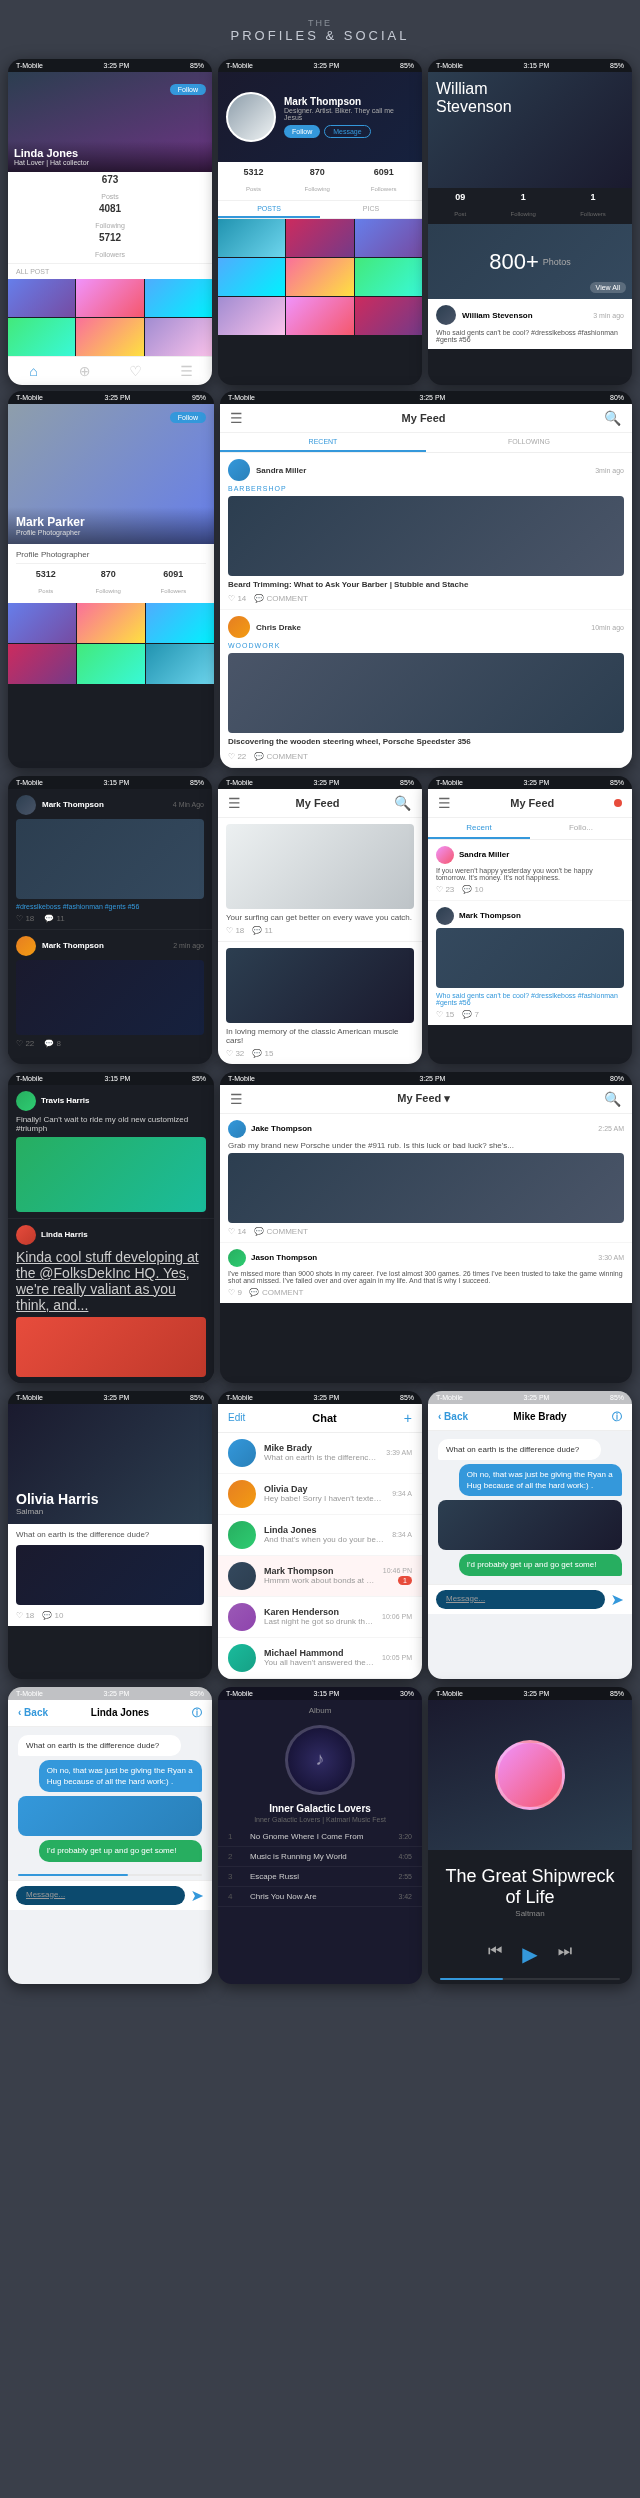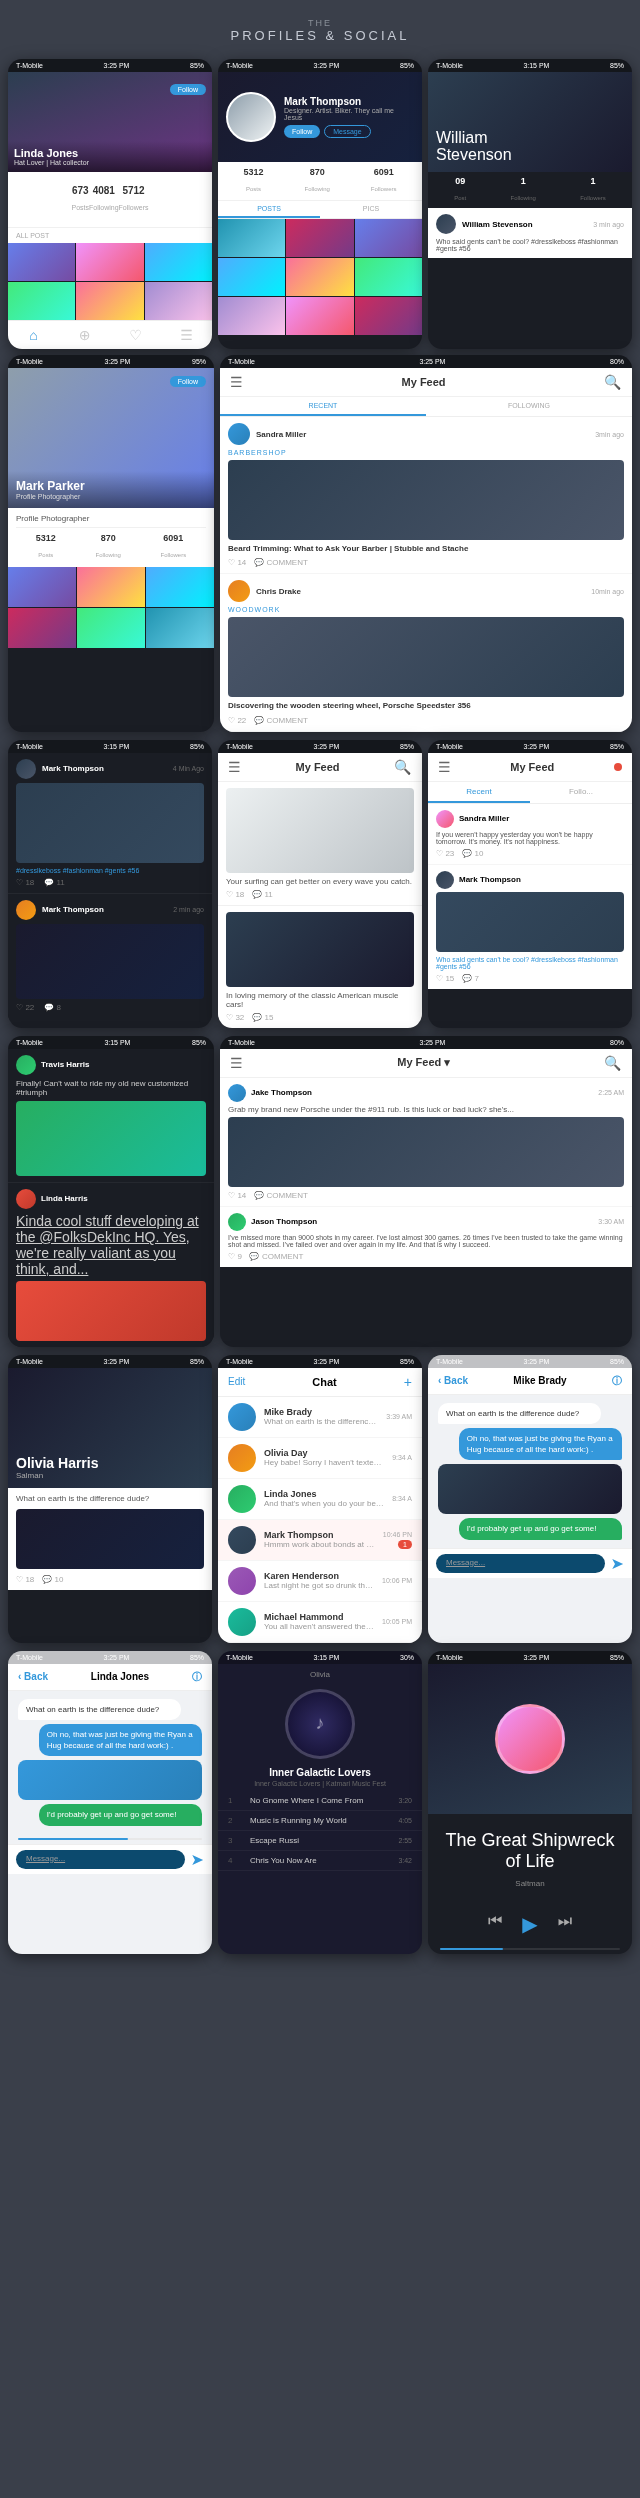--- a/index.html
+++ b/index.html
@@ -278,21 +278,21 @@
     <div style="height:100px; background:linear-gradient(160deg,#2c3e50,#6c3483); position:relative;">
       <div style="position:absolute;bottom:0;left:0;right:0;padding:6px;background:linear-gradient(transparent,rgba(0,0,0,0.6));">
         <div style="color:#fff;font-size:11px;font-weight:600;">Linda Jones</div>
         <div style="color:#ddd;font-size:7px;">Hat Lover | Hat collector</div>
       </div>
       <div style="position:absolute;top:6px;right:6px;">
         <button class="follow-btn">Follow</button>
       </div>
     </div>
 
-    <div style="display:flex;justify-content:center;padding:13px;background:#fff;border-bottom:1px solid #f0f0f0;">
+    <div style="display:flex;justify-content:space-between;padding:2px;background:#fff;border-bottom:1px solid #f0f0f0;flex-direction:column;">
       <div style="text-align:center;">
         <span style="font-size:10px;font-weight:bold;color:#333;display:block;">673</span>
         <span style="font-size:7px;color:#aaa;">Posts</span>
       </div>
       <div style="text-align:center;">
         <span style="font-size:10px;font-weight:bold;color:#333;display:block;">4081</span>
         <span style="font-size:7px;color:#aaa;">Following</span>
       </div>
       <div style="text-align:center;">
         <span style="font-size:10px;font-weight:bold;color:#333;display:block;">5712</span>
@@ -364,21 +364,21 @@
       <div style="height:38px;" class="img-placeholder v8"></div>
     </div>
   </div>
 
   <div class="phone" style="flex:1;">
     <div class="status-bar">
       <span>T-Mobile</span>
       <span>3:15 PM</span>
       <span>85%</span>
     </div>
-    <div style="height:100px;background:linear-gradient(135deg,#2c3e50,#1a1a2e);position:relative;display:flex;align-items:flex-end;padding:8px;">
+    <div style="height:116px;background:linear-gradient(135deg,#2c3e50,#1a1a2e);position:relative;display:flex;padding:8px;">
       <div>
         <div style="color:#fff;font-size:16px;font-weight:300;line-height:1.1;">
           <span>William</span>
           <br><strong>Stevenson</strong>
         </div>
       </div>
     </div>
     <div style="display:flex;justify-content:space-around;padding:4px;background:#1a1d24;">
       <div style="text-align:center;">
         <span style="font-size:9px;font-weight:bold;color:#fff;display:block;">09</span>
@@ -387,20 +387,25 @@
       <div style="text-align:center;">
         <span style="font-size:9px;font-weight:bold;color:#fff;display:block;">1</span>
         <span style="font-size:6px;color:#666;">Following</span>
       </div>
       <div style="text-align:center;">
         <span style="font-size:9px;font-weight:bold;color:#fff;display:block;">1</span>
         <span style="font-size:6px;color:#666;">Followers</span>
       </div>
     </div>
 
+    <div style="height:75px;background:linear-gradient(135deg,#2c3e50,#34495e);display:flex;align-items:center;justify-content:center;position:relative;">
+      <span style="color:#fff;font-size:22px;font-weight:300;">800+</span>
+      <span style="color:#aaa;font-size:9px;margin-left:4px;">Photos</span>
+      <div class="view-all-btn">View All</div>
+    </div>
 
     <div style="background:#fff;padding:6px 8px;">
       <div style="display:flex;align-items:center;gap:6px;margin-bottom:4px;">
         <div style="width:20px;height:20px;border-radius:50%;background:linear-gradient(135deg,#2c3e50,#4a5568);"></div>
         <span style="font-size:8px;font-weight:600;">William Stevenson</span>
         <span style="font-size:7px;color:#aaa;margin-left:auto;">3 min ago</span>
       </div>
       <p style="font-size:7px;color:#555;">Who said gents can't be cool? #dresslkeboss #fashionman #gents #56</p>
     </div>
   </div>
@@ -836,21 +841,21 @@
       <span style="color:#3498db;font-size:16px;">➤</span>
     </div>
   </div>
 
   <div class="phone" style="flex:1;background:#1a1a2e;">
     <div class="status-bar" style="background:rgba(0,0,0,0.3);">
       <span>T-Mobile</span>
       <span>3:15 PM</span>
       <span>30%</span>
     </div>
-    <div style="text-align:center;padding:6px;color:#888;font-size:8px;">Olivia</div>
+    <div style="text-align:center;padding:6px;color:#888;font-size:8px;">Album</div>
 
     <div style="display:flex;justify-content:center;padding:4px 0;">
       <div style="width:70px;height:70px;border-radius:50%;background:radial-gradient(circle,#302b63,#0f0c29);border:3px solid rgba(255,255,255,0.2);display:flex;align-items:center;justify-content:center;">
         <span style="color:rgba(255,255,255,0.5);font-size:18px;">♪</span>
       </div>
     </div>
 
     <div style="text-align:center;padding:4px 8px;">
       <div style="color:#fff;font-size:10px;font-weight:600;">Inner Galactic Lovers</div>
       <div style="color:#666;font-size:7px;margin-top:2px;">Inner Galactic Lovers | Katmari Music Fest</div>
@@ -886,21 +891,21 @@
       <span>3:25 PM</span>
       <span>85%</span>
     </div>
 
     <div style="height:150px;background:linear-gradient(160deg,#1a1a2e,#2c3e50);display:flex;align-items:center;justify-content:center;">
       <div style="width:70px;height:70px;border-radius:50%;background:linear-gradient(135deg,#f093fb,#f5576c);border:3px solid rgba(255,255,255,0.3);"></div>
     </div>
 
     <div style="padding:16px 12px;text-align:center;">
       <div style="color:#fff;font-size:18px;font-weight:300;line-height:1.2;">The Great Shipwreck of Life</div>
-      <div style="color:#888;font-size:8px;margin-top:6px;">Saltman</div>
+      <div style="color:#888;font-size:8px;">Saltman</div>
     </div>
 
     <div style="display:flex;justify-content:center;gap:20px;padding:8px;">
       <span style="color:#aaa;font-size:16px;">⏮</span>
       <span style="color:#3498db;font-size:20px;">▶</span>
       <span style="color:#aaa;font-size:16px;">⏭</span>
     </div>
 
     <div style="margin:4px 12px;">
       <div style="height:2px;background:rgba(255,255,255,0.1);border-radius:2px;">

